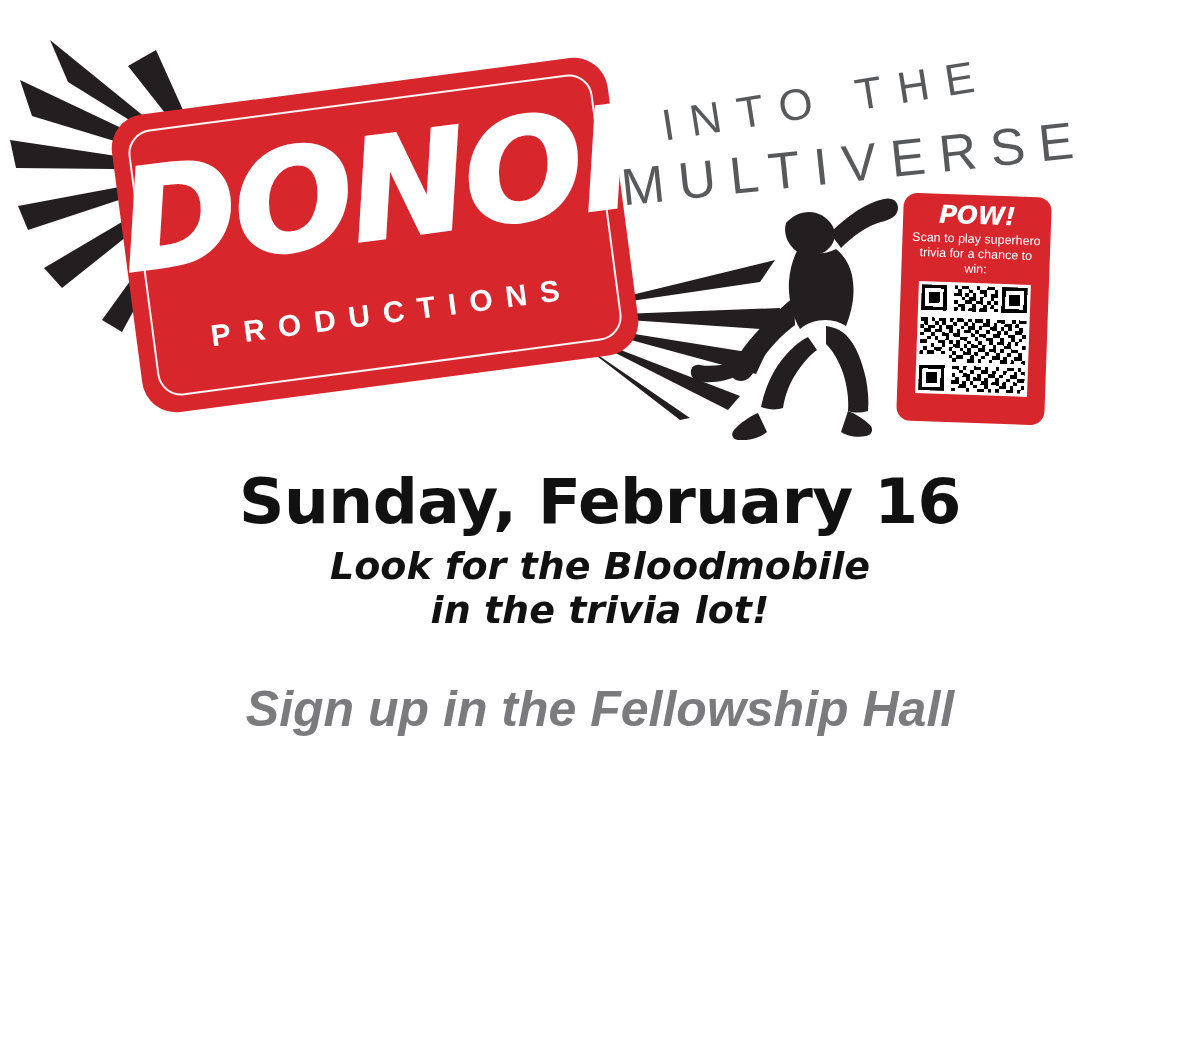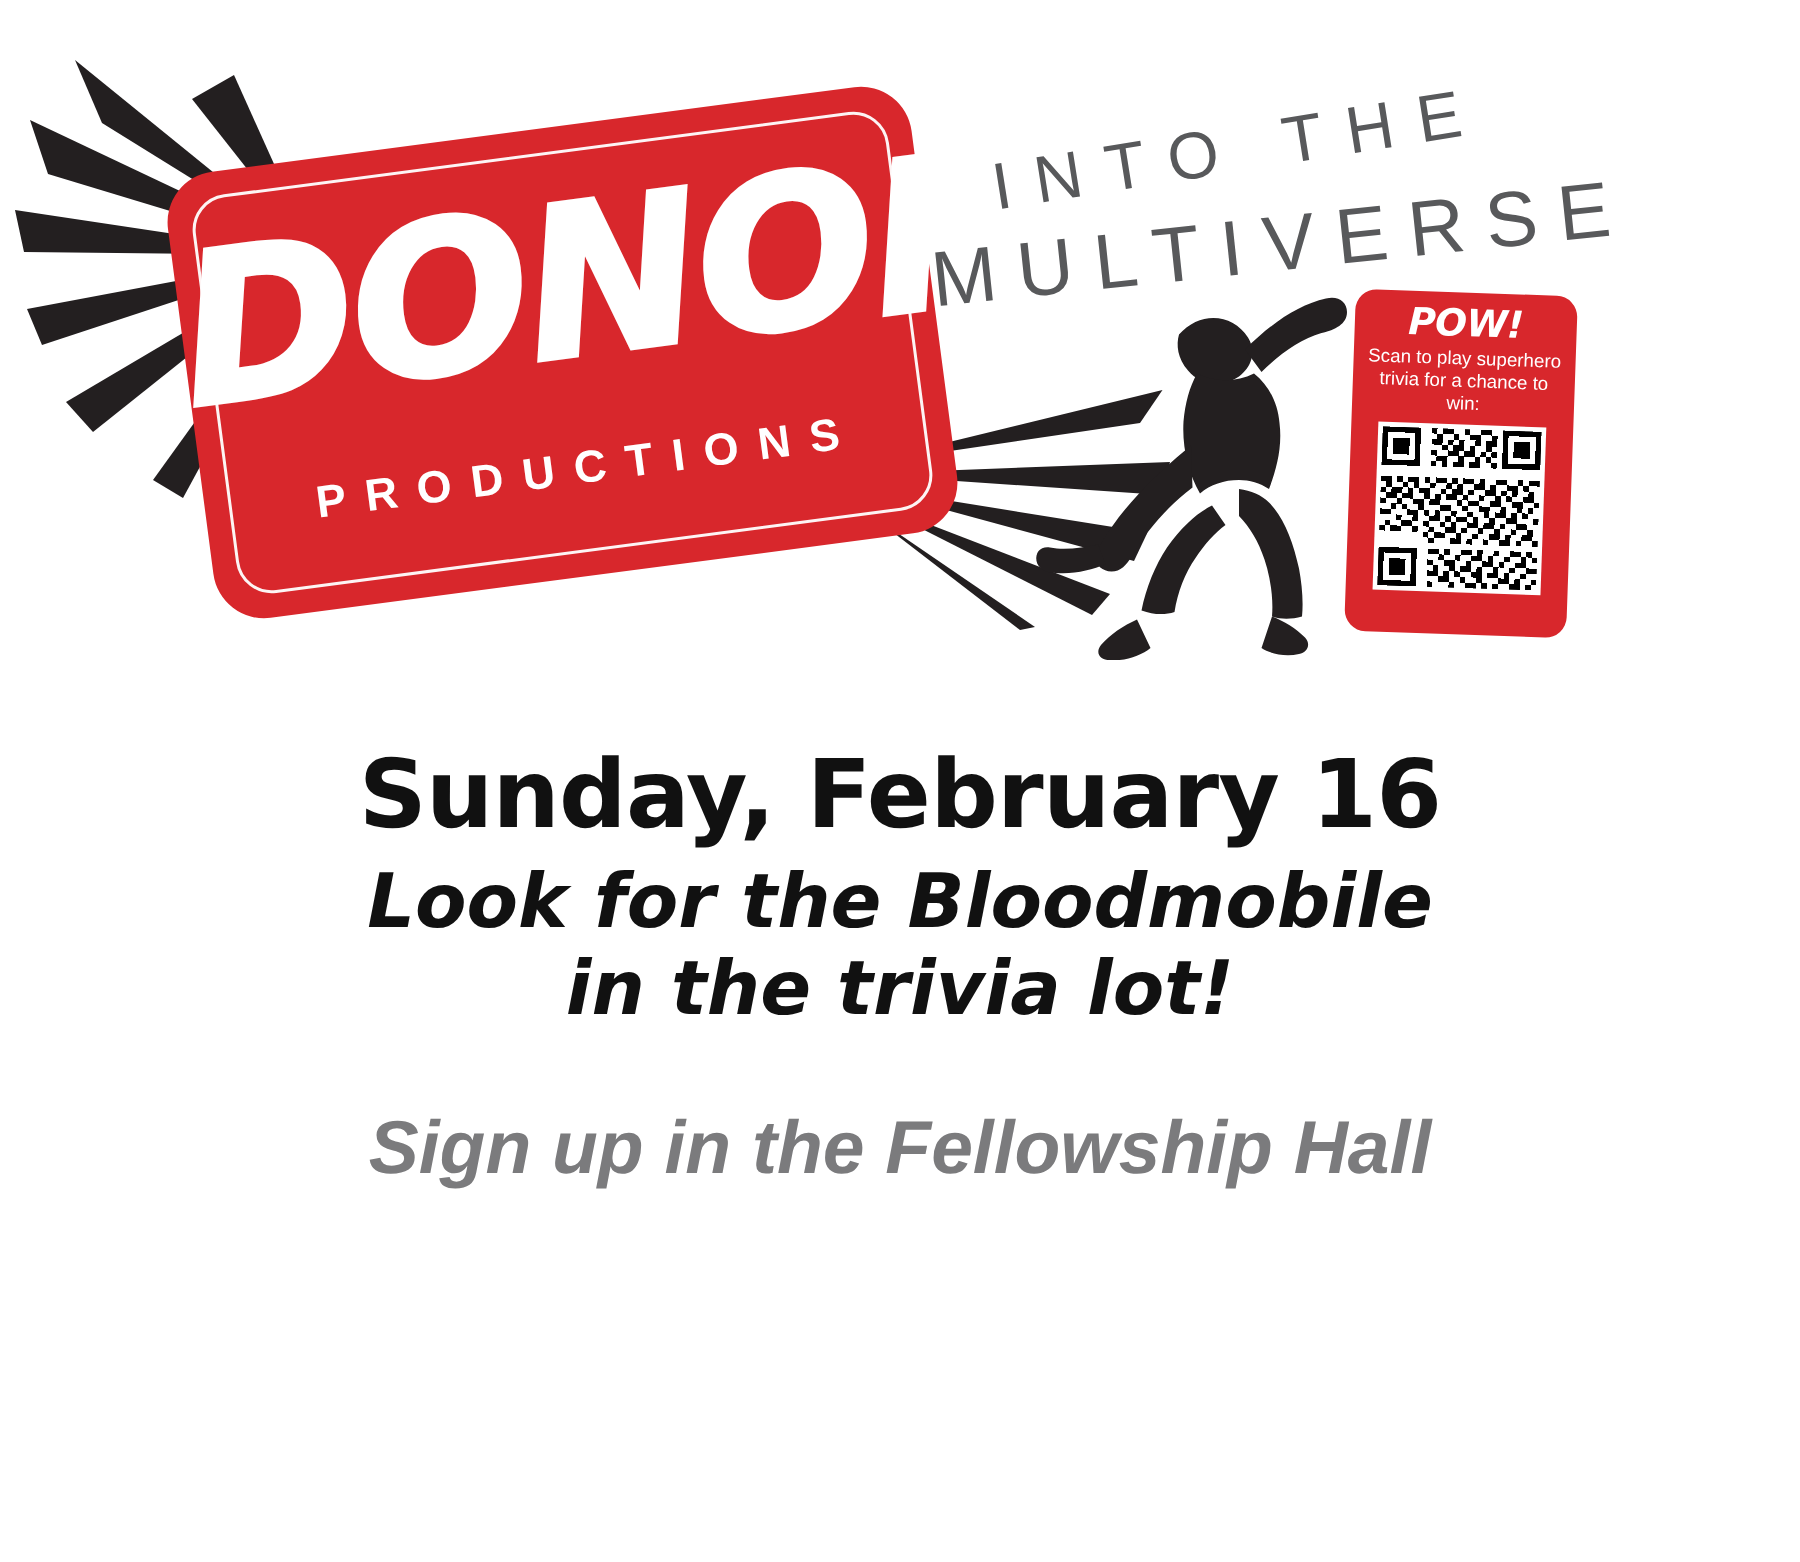--- a/index.html
+++ b/index.html
@@ -184,35 +184,35 @@
   }
   .title-line {
     font-family: "Liberation Sans", sans-serif;
     font-weight: bold;
     font-size: 74px;
     line-height: 1.13;
     color: #111111;
     letter-spacing: -0.5px;
   }
   #date-time {
-    margin-top: 46px;
+    margin-top: 18px;
   }
   .bigline {
     font-family: "DejaVu Sans", sans-serif;
     font-weight: bold;
     font-size: 63px;
     line-height: 1.14;
     color: #111111;
     letter-spacing: -0.5px;
   }
   .italicline {
     font-family: "DejaVu Sans", sans-serif;
     font-weight: bold;
     font-style: italic;
-    font-size: 50px;
+    font-size: 38px;
     line-height: 1.16;
     color: #111111;
   }
   #location-note {
     margin-top: 6px;
   }
   #signup-line {
     margin-top: 48px;
     font-family: "Liberation Sans", sans-serif;
     font-weight: bold;

